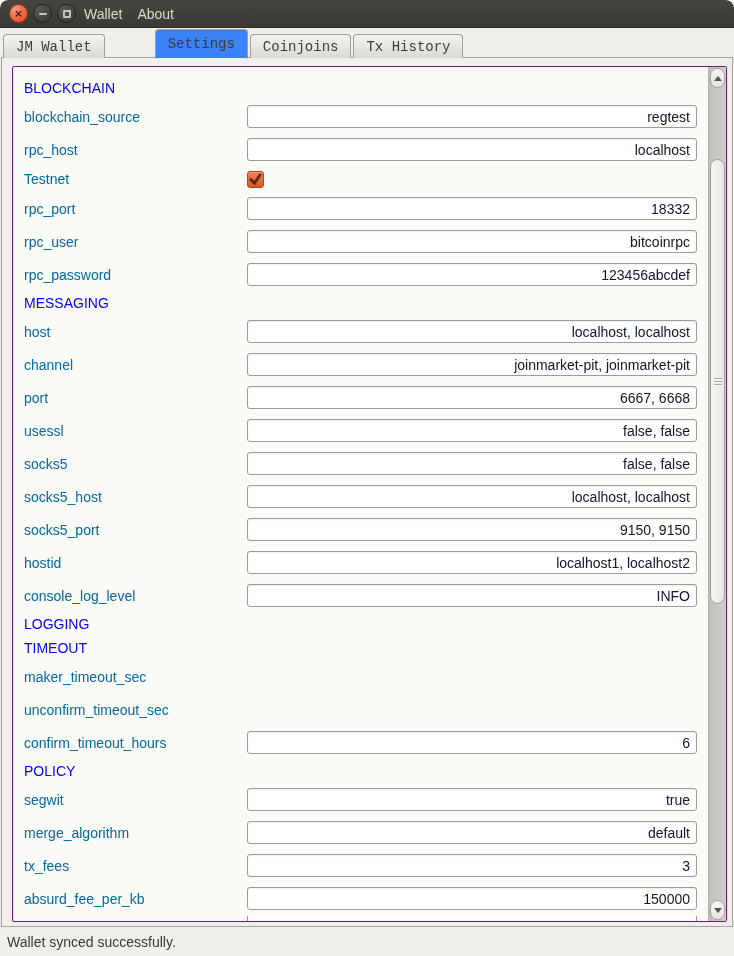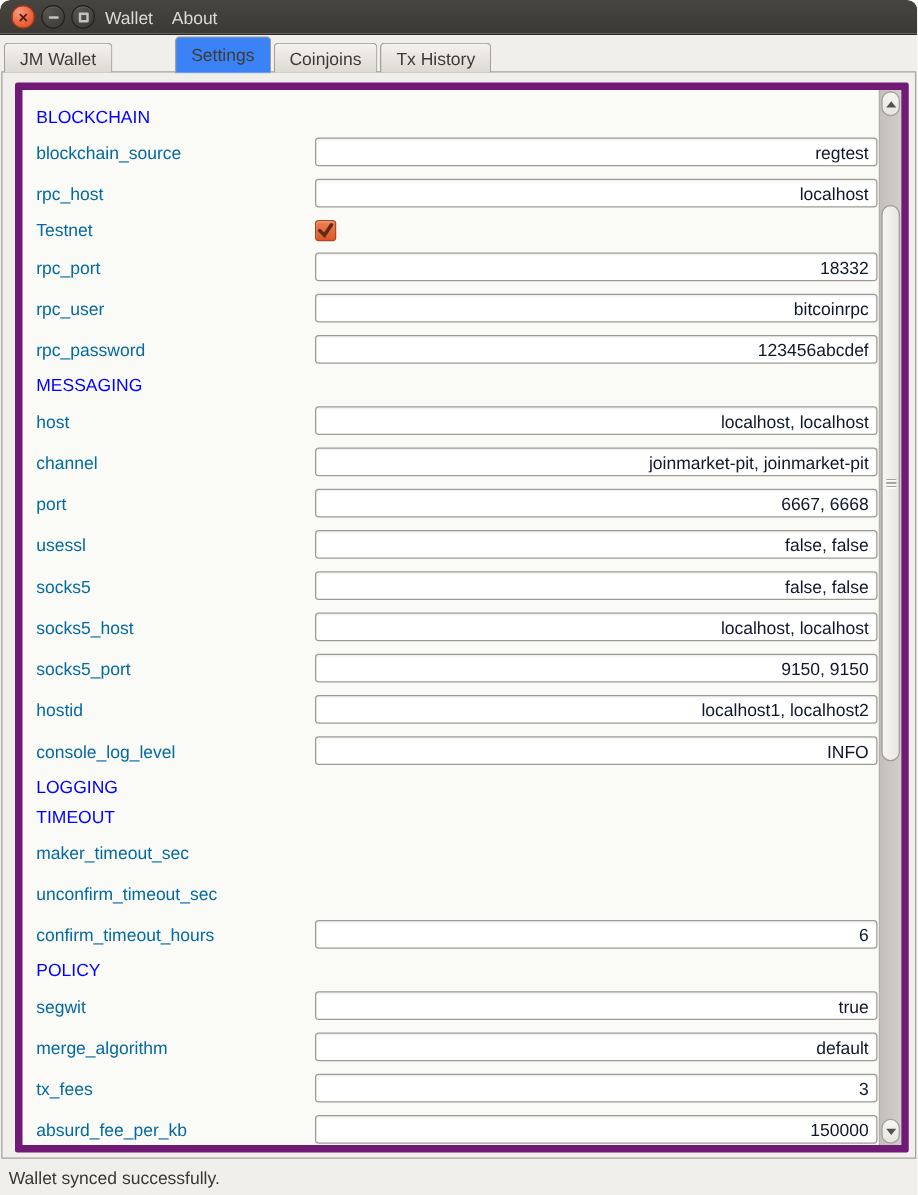--- a/index.html
+++ b/index.html
@@ -29,36 +29,36 @@
   .glyph-min{display:block;width:8px;height:2px;background:#c6c2bb;border-radius:1px;}
   .glyph-max{display:block;width:8px;height:8px;border:2px solid #c6c2bb;border-radius:1px;}
   .menubar{display:flex;gap:15px;padding-left:8px;}
   .menu-item{color:#dedad1;font-size:14px;cursor:default;}
   
   .tabbar{position:absolute;left:3px;top:28px;height:30px;display:flex;align-items:flex-end;z-index:3;}
   .tab{
     height:24px;padding:0 12px;display:flex;align-items:center;
     background:linear-gradient(#f4f2ef,#ddd9d3);
     border:1px solid #a29e98;border-bottom:none;border-radius:4px 4px 0 0;
-    margin-right:2px;color:#3e3b37;font-size:14px;cursor:default;white-space:nowrap;
+    margin-right:2px;color:#3e3b37;font-size:14px;cursor:default;white-space:nowrap;font-family:Liberation Mono, monospace;
   }
   .tab.active{
     height:30px;background:#3b82f6;margin-bottom:-1px;z-index:4;position:relative;
     border-bottom:1px solid #f1efec;
     margin-left:48px;
   }
   
   .pane{
     position:absolute;left:1px;right:1px;top:57px;bottom:29px;
     border:1px solid #a7a39d;background:#f1efec;z-index:1;
   }
   
   .scrollarea{
     position:absolute;left:12px;top:66px;width:715px;height:856px;
-    border:6px solid #701a75;border-radius:2px;background:#fafaf7;overflow:hidden;z-index:2;
+    border:1px solid #701a75;border-radius:2px;background:#fafaf7;overflow:hidden;z-index:2;
   }
   .form{position:absolute;left:0;top:0;right:18px;padding-top:9px;overflow:hidden;height:100%;}
   .row{display:flex;align-items:center;padding-left:11px;}
   .row.f{height:33px;}
   .row.h{height:24px;}
   .row.c{height:26px;}
   .hdr{color:#0000ff;font-size:14px;}
   .lbl{width:223px;font-size:14px;color:#0369a1;}
   .inp{
     width:450px;height:23px;border:1px solid #9e9a94;border-radius:3px;

